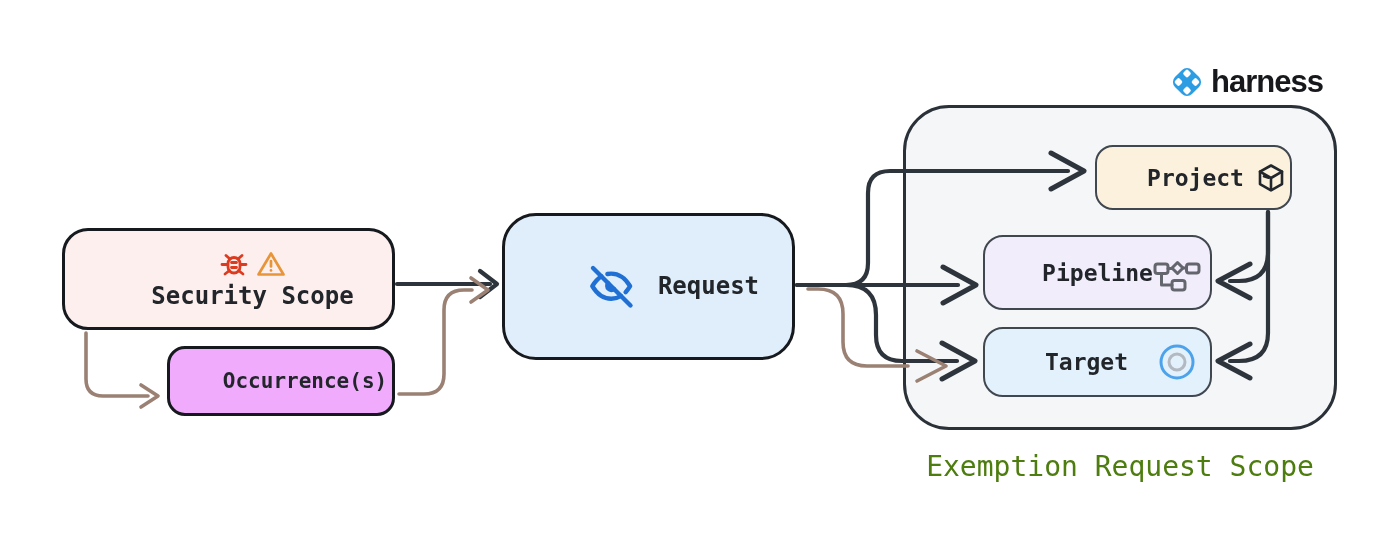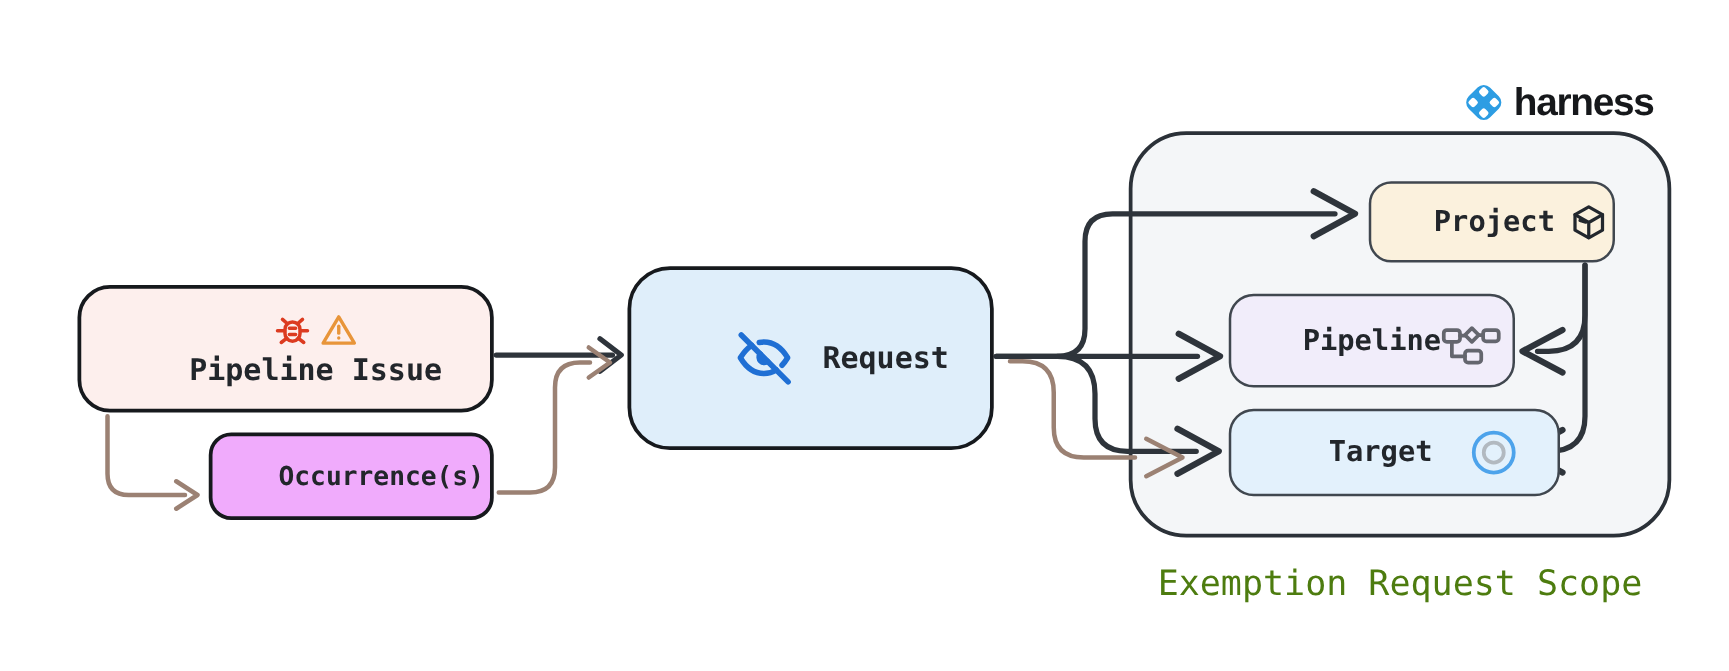--- a/index.html
+++ b/index.html
@@ -32,21 +32,21 @@
        border:3px solid #16191d;border-radius:18px;font-size:21px;}
 
   .req{left:502px;top:213px;width:293px;height:147px;background:#dfeefa;
        border:3.5px solid #16191d;border-radius:34px;gap:20px;font-size:24px;}
   .req .two-line{display:flex;align-items:center;line-height:1.32;}
 
   .proj{left:1095px;top:145px;width:197px;height:65px;background:#fbf1dd;
         border:2.5px solid #40474f;border-radius:18px;gap:10px;font-size:23px;}
   .pipe{left:983px;top:235px;width:229px;height:75px;background:#f1edfa;
         border:2.5px solid #40474f;border-radius:20px;gap:0;font-size:23px;}
-  .targ{left:983px;top:327px;width:265px;height:70px;background:#e3f1fc;
+  .targ{left:983px;top:327px;width:229px;height:70px;background:#e3f1fc;
         border:2.5px solid #40474f;border-radius:20px;gap:28px;font-size:23px;justify-content:center;}
 
   .scope-label{position:absolute;left:903px;top:450px;width:434px;text-align:center;
         font-size:28px;font-weight:400;color:#4d7c0f;z-index:3;white-space:nowrap;}
 
   .logo{position:absolute;left:1168px;top:31px;display:flex;align-items:center;gap:5px;z-index:3;margin-top:32px;}
   .logo .brand{font-family:"Liberation Sans","DejaVu Sans",sans-serif;font-weight:700;
         font-size:31px;letter-spacing:-1px;color:#16181b;}
 </style>
 </head>
@@ -98,21 +98,21 @@
         </g>
       </svg>
       <svg width="30" height="30" viewBox="0 0 30 30">
         <g fill="none" stroke="#e8953a" stroke-width="2.7" stroke-linecap="round" stroke-linejoin="round">
           <path d="M15 4.5 L27.5 25.5 H2.5 Z"></path>
           <path d="M15 12 v5.5"></path>
           <path d="M15 21.4 v.01"></path>
         </g>
       </svg>
     </div>
-    <div class="lbl">Pipeline Issue</div>
+    <div class="lbl">Security Scope</div>
   </div>
 
   <div class="node occ">
     <div class="lbl">Occurrence(s)</div>
   </div>
 
   <div class="node req">
     <svg width="52" height="52" viewBox="0 0 52 52">
       <g fill="none" stroke="#1f6fd4" stroke-width="4.4" stroke-linecap="round" stroke-linejoin="round">
         <path d="M22.2 22.2 a4.2 4.2 0 0 0 5.9 5.9"></path>

